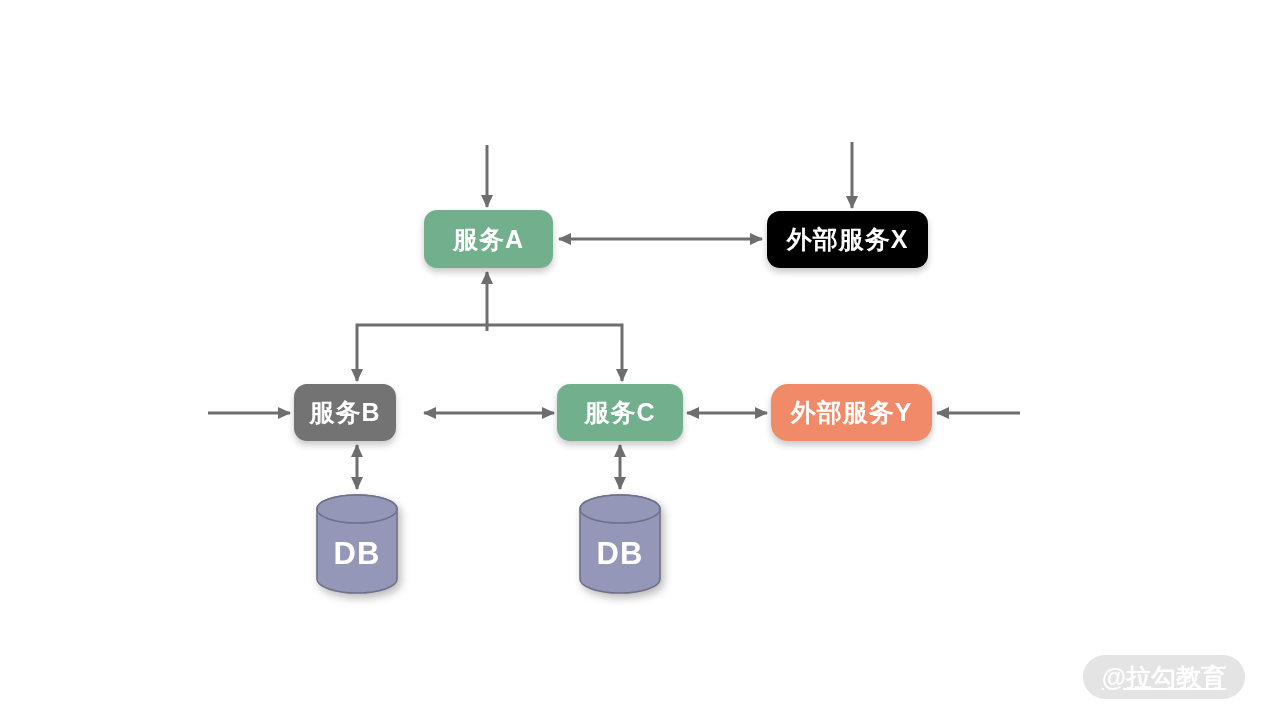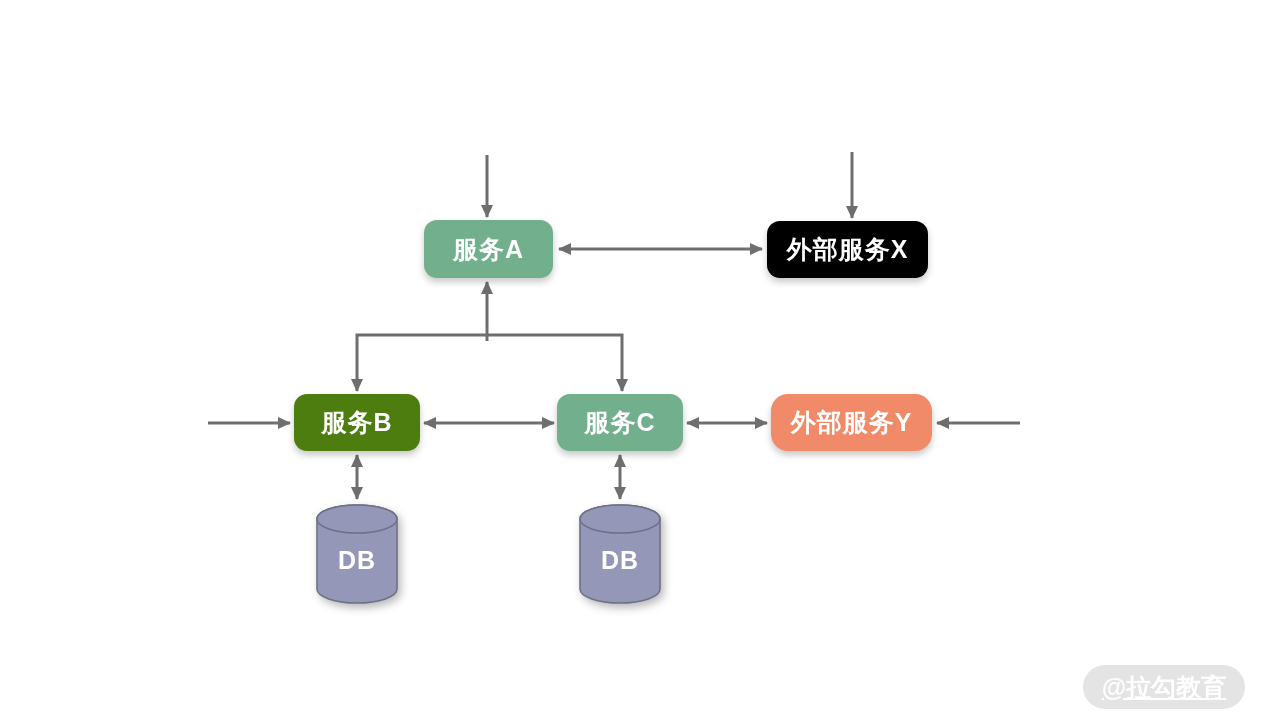--- a/index.html
+++ b/index.html
@@ -1,36 +1,36 @@
 <!DOCTYPE html>
 <html><head>
 <meta charset="utf-8">
 <style>
   html,body{margin:0;padding:0;}
   body{
     width:1280px;height:720px;position:relative;overflow:hidden;
     background:#ffffff;
     font-family:"Liberation Sans","DejaVu Sans",sans-serif;
   }
-  .stage{position:absolute;inset:0;margin-top:10px;}
+  .stage{position:absolute;inset:0;}
   #edge-layer{position:absolute;left:0;top:0;}
   .node{
     position:absolute;
     border-radius:13px;
     display:flex;align-items:center;justify-content:center;
     box-shadow:0 4px 7px rgba(0,0,0,0.22);
   }
   .node-label{
     color:#ffffff;font-weight:bold;font-size:25px;letter-spacing:1px;
   }
   .db-node{position:absolute;width:84px;height:104px;}
   .db-node svg{filter:drop-shadow(3px 4px 4px rgba(0,0,0,0.28));}
   .db-label{
     position:absolute;left:0;top:44px;width:100%;text-align:center;
-    color:#ffffff;font-weight:bold;font-size:25px;letter-spacing:1px;
+    color:#ffffff;font-weight:bold;font-size:31px;letter-spacing:1px;
   }
   .watermark{
     position:absolute;left:1083px;top:655px;width:162px;height:44px;
     background:#e4e4e4;border-radius:22px;
     display:flex;align-items:center;justify-content:center;
     color:rgba(255,255,255,0.95);font-weight:bold;font-size:25px;text-decoration:underline;
   }
 </style>
 </head>
 <body>
@@ -57,21 +57,21 @@
     </svg>
 
   <div class="node" style="left: 424px; top: 210px; width: 129px; height: 58px; background: rgb(114, 175, 141);">
     <span class="node-label">服务A</span>
   </div>
 
   <div class="node" style="left: 767px; top: 211px; width: 161px; height: 57px; background: #000000;">
     <span class="node-label">外部服务X</span>
   </div>
 
-  <div class="node" style="left: 294px; top: 384px; width: 126px; height: 57px; background: #4d7c0f;">
+  <div class="node" style="left: 294px; top: 384px; width: 102px; height: 57px; background: #737373;">
     <span class="node-label">服务B</span>
   </div>
 
   <div class="node" style="left: 557px; top: 384px; width: 126px; height: 57px; background: rgb(114, 175, 141); text-align: right;">
     <span class="node-label">服务C</span>
   </div>
 
   <div class="node" style="left: 771px; top: 384px; width: 161px; height: 57px; background: rgb(240, 138, 104); border-radius: 17px;">
     <span class="node-label">外部服务Y</span>
   </div>

